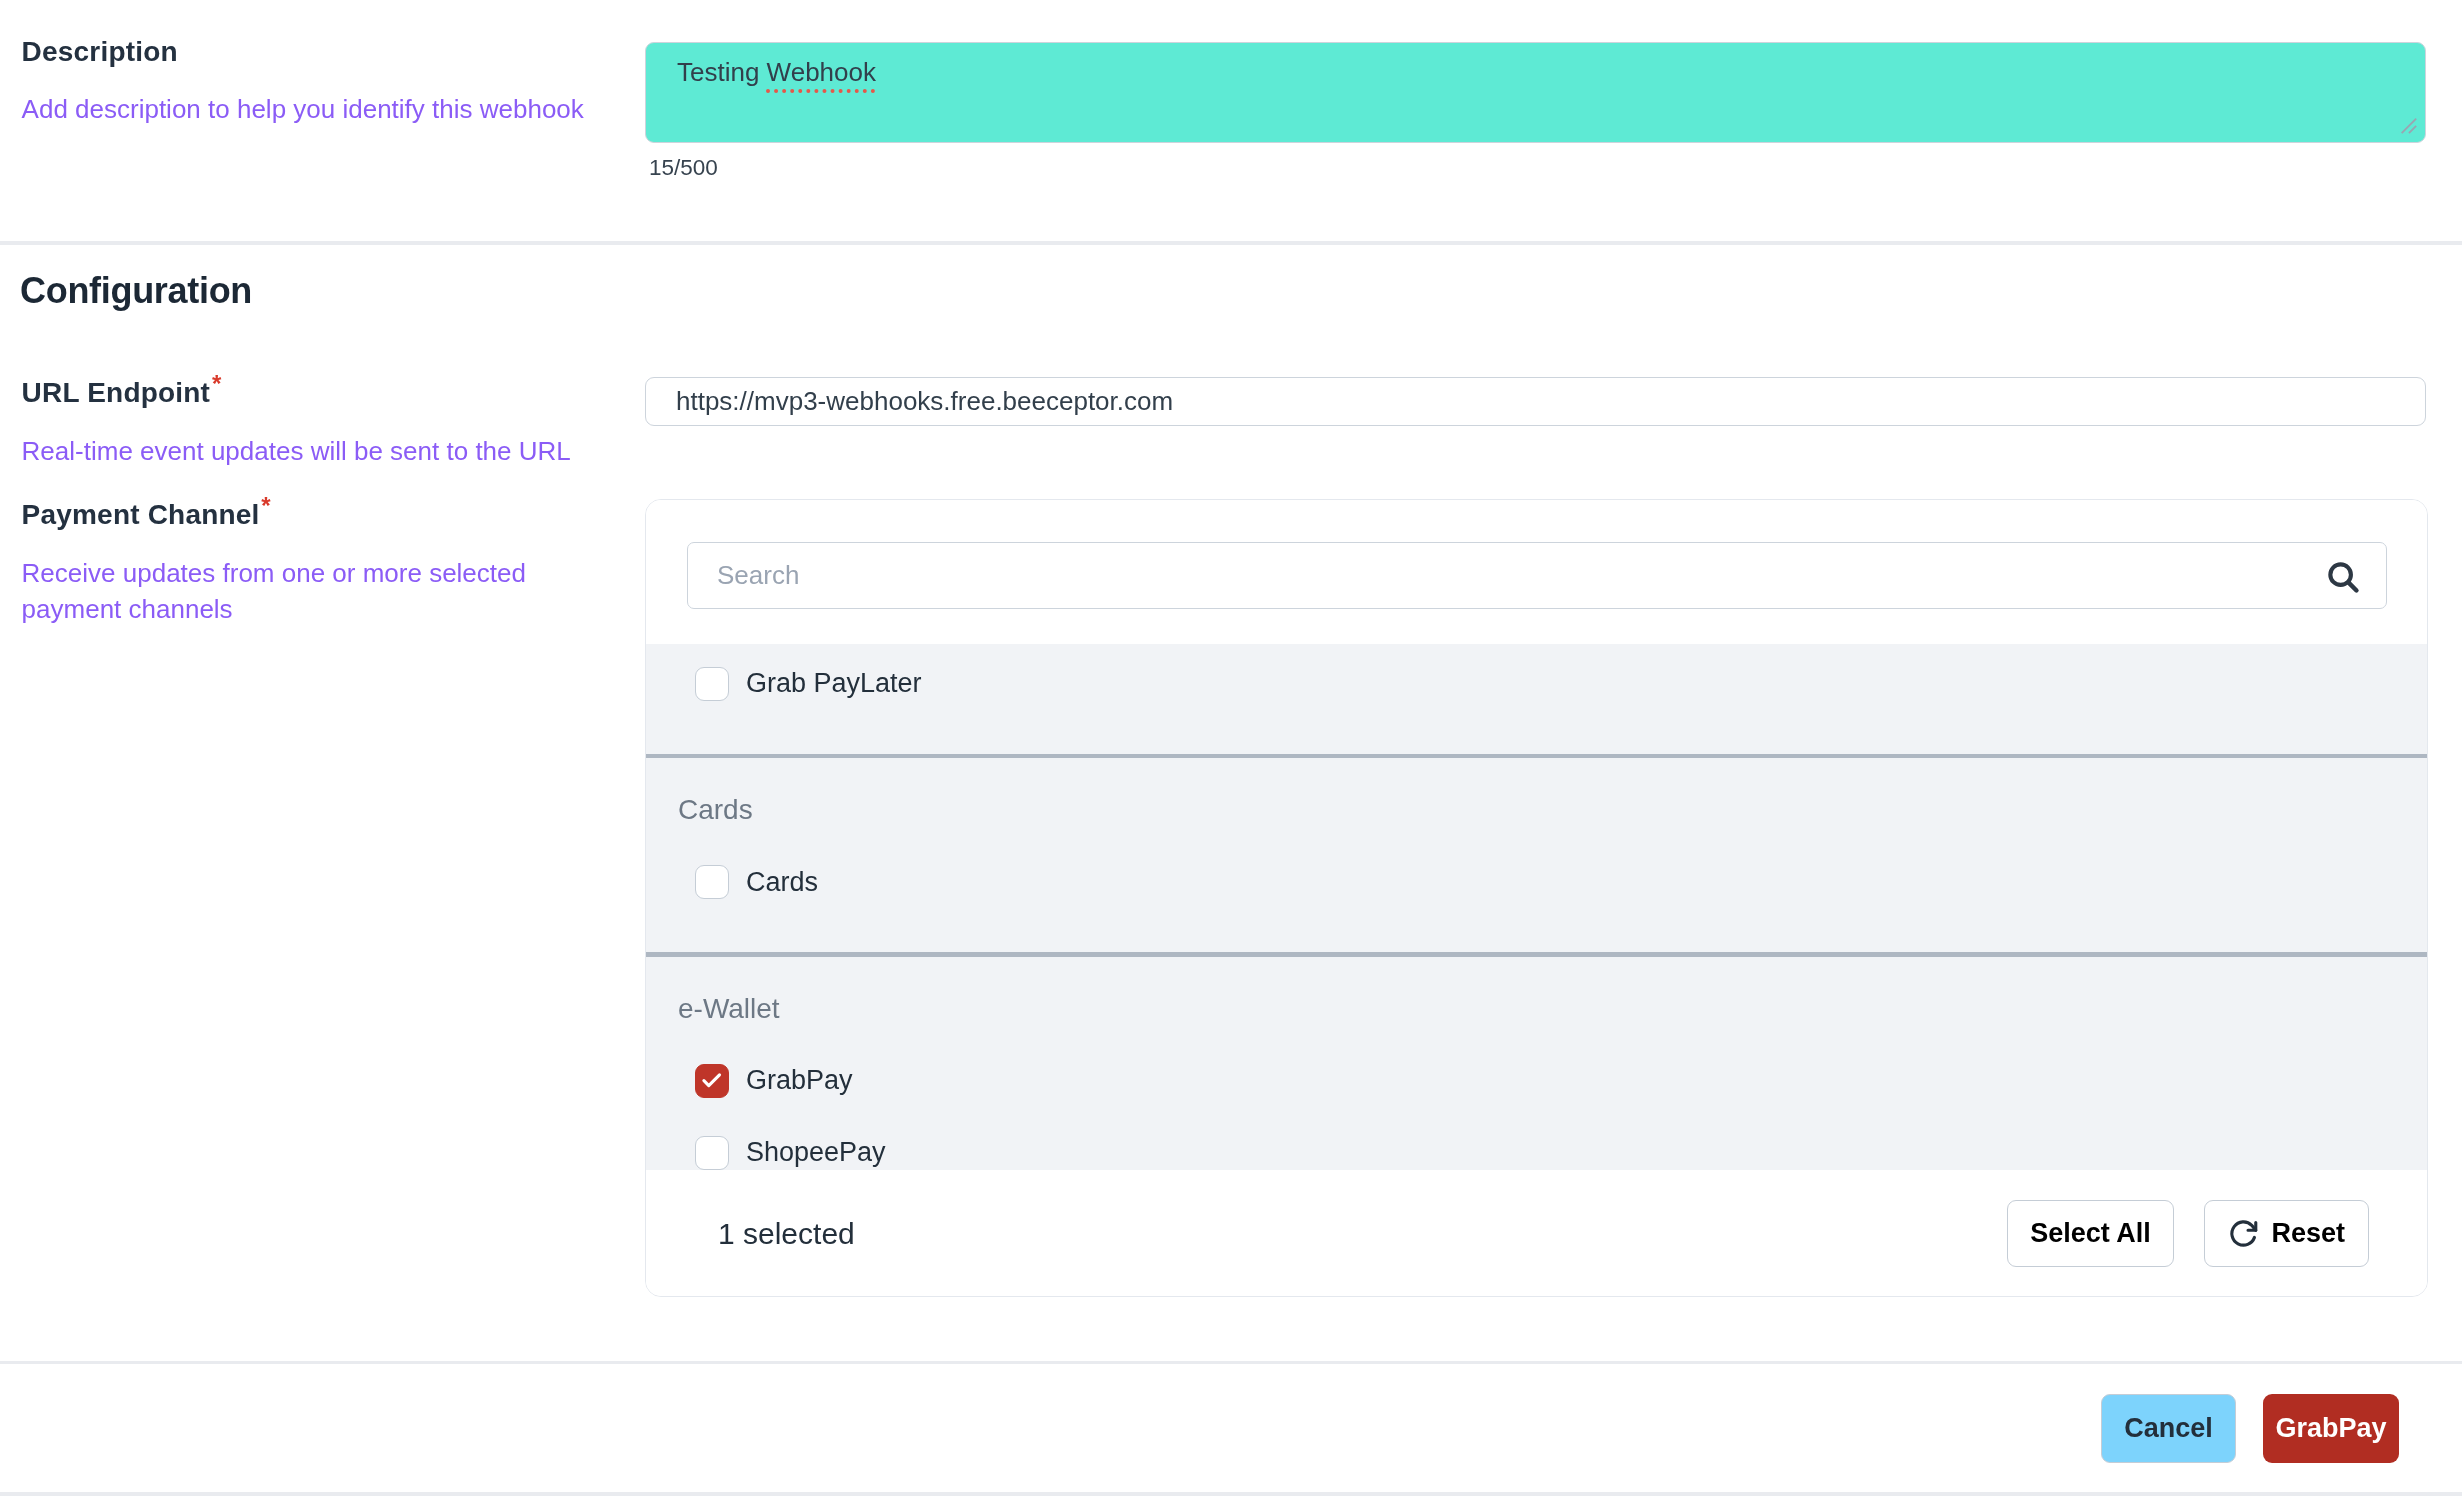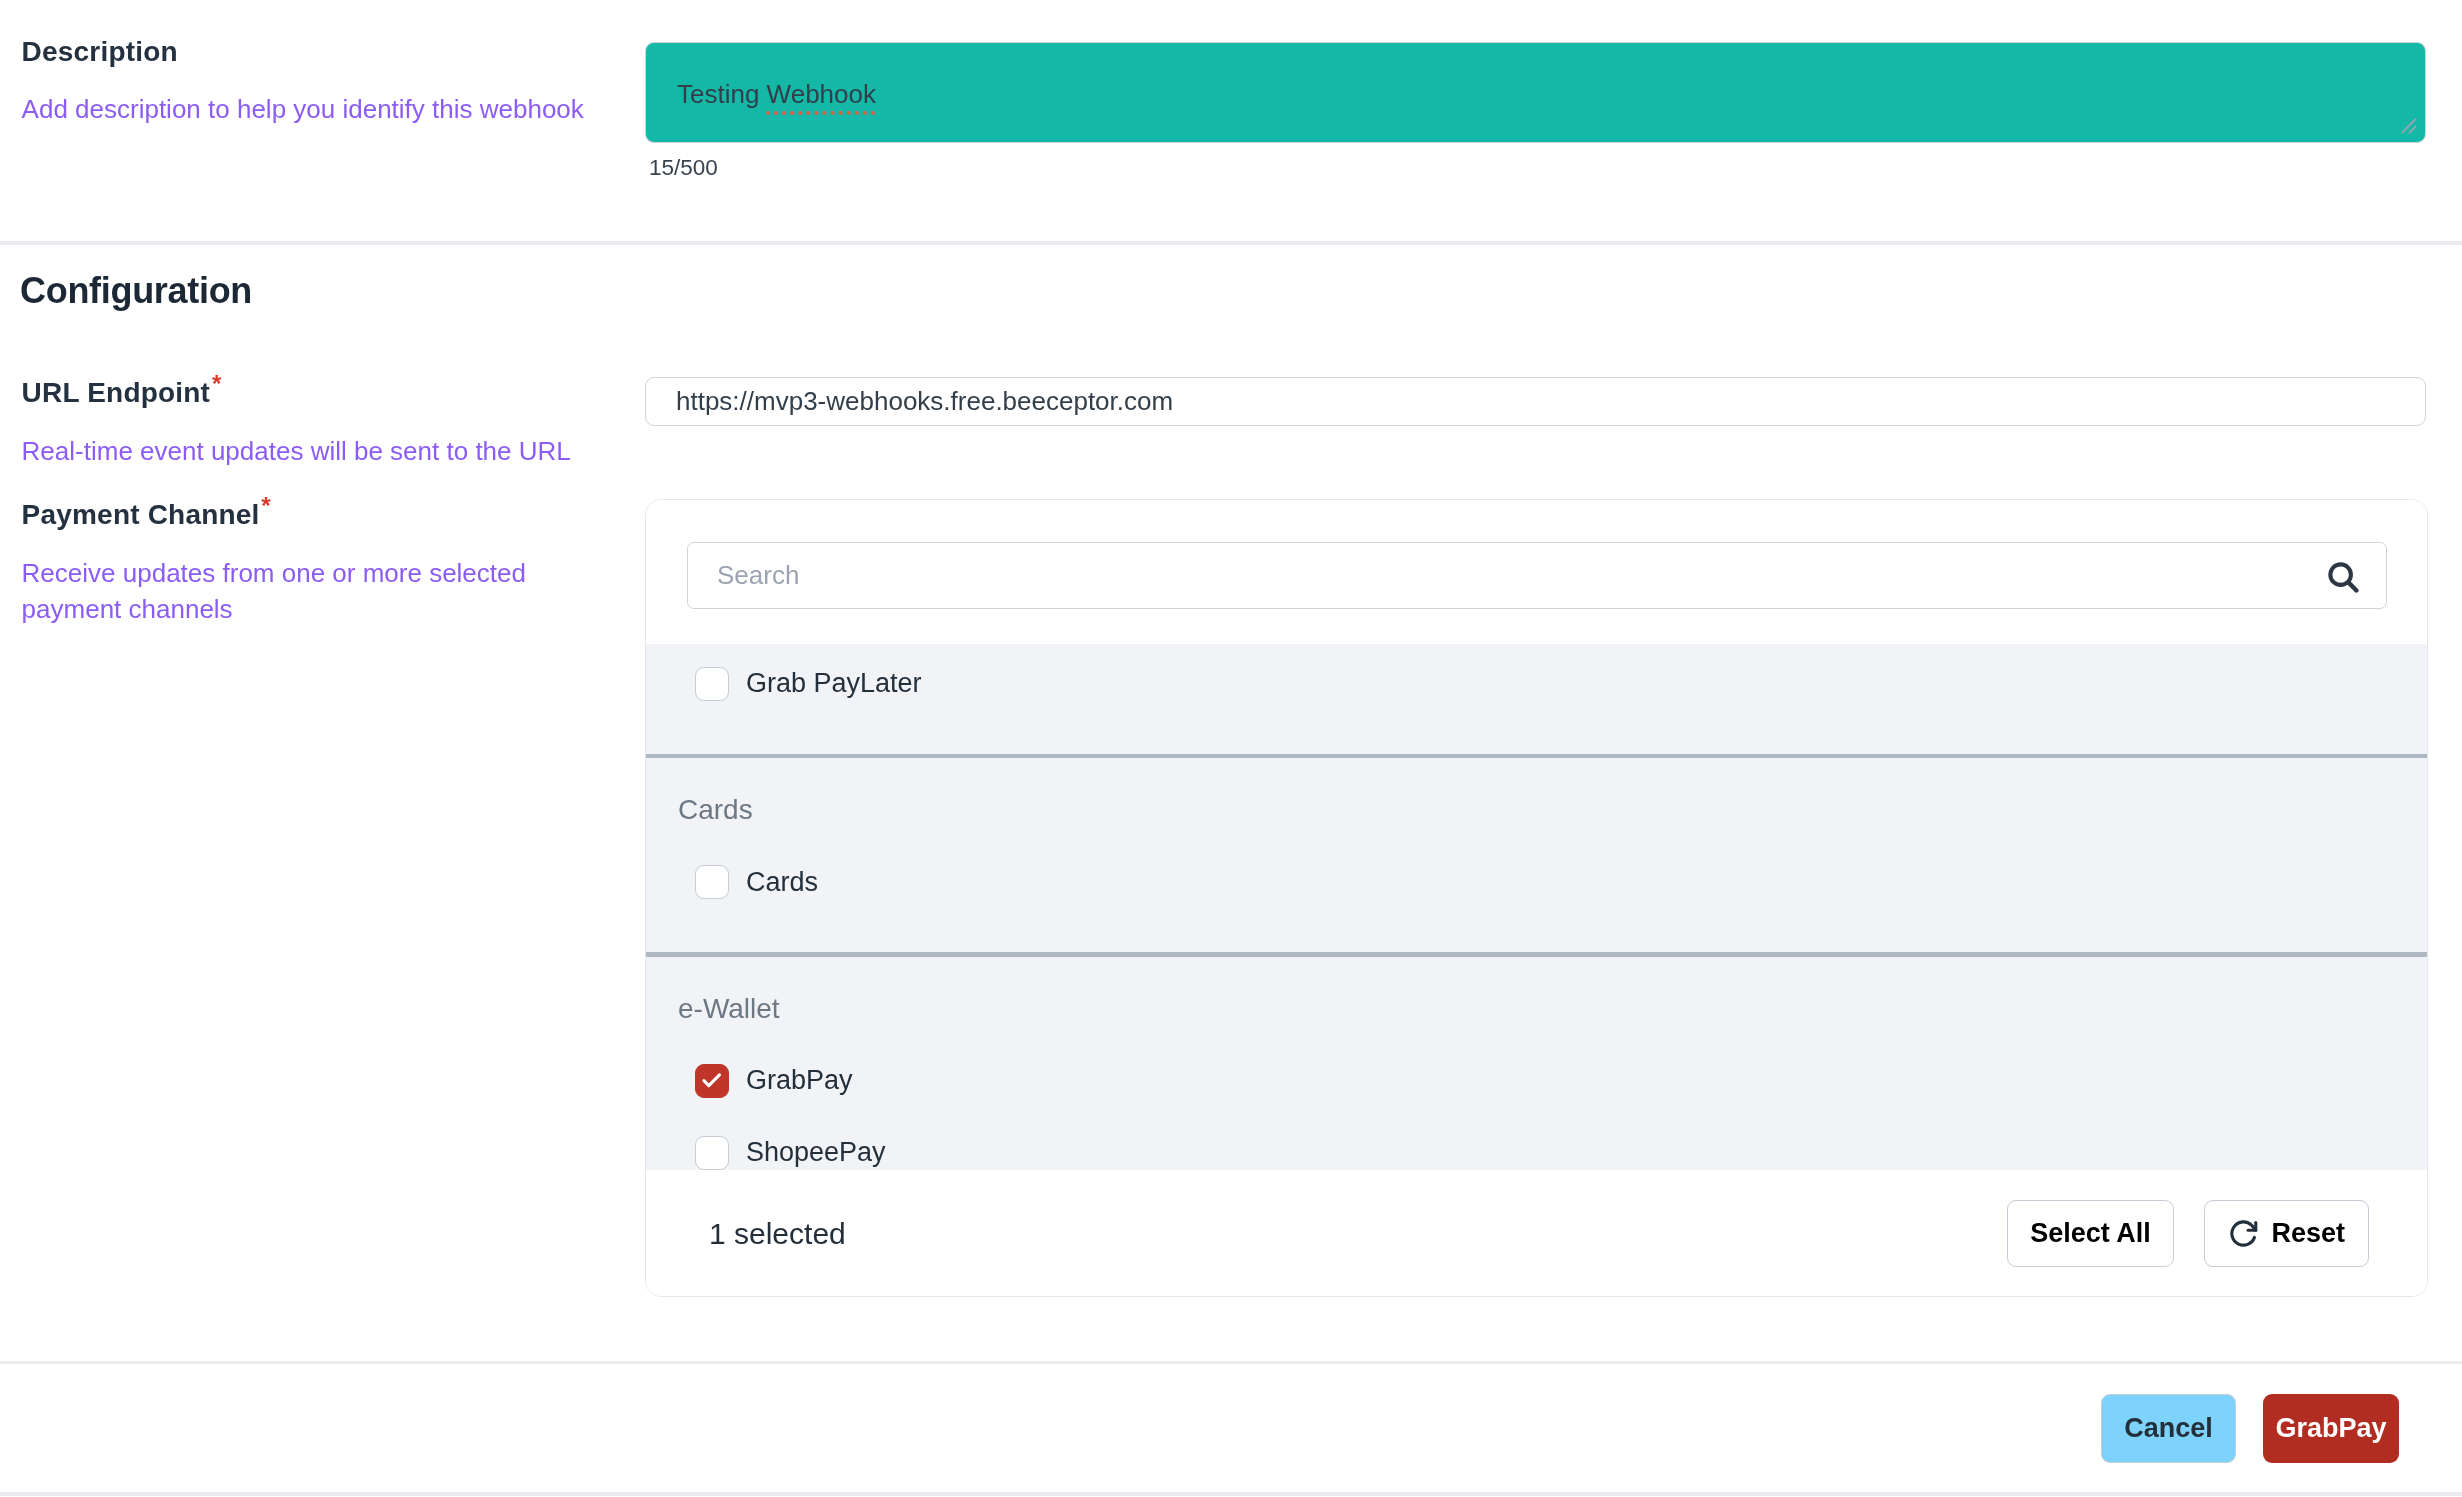--- a/index.html
+++ b/index.html
@@ -10,21 +10,21 @@
   
   .label-block { position:absolute; left:21.6px; }
   .field-label { font-size:28px; font-weight:600; color:#243140; letter-spacing:0.2px; }
   .req { color:#d93a2b; font-size:24px; vertical-align:super; margin-left:1.8px; }
   .field-help { font-size:26px; color:#8b5cf6; margin-top:23.4px; line-height:36px; max-width:577px; }
   .field-help.narrow { max-width:568px; }
 
   
   #desc-block { top:36px; }
   .textarea-box { position:absolute; left:645px; top:42px; width:1781px; height:101px;
-    border:1.8px solid #cdd4dc; border-radius:9px; background:#14b8a6; padding:34px 31px;
+    border:1.8px solid #cdd4dc; border-radius:9px; background:#5eead4; padding:12px 31px;
     font-size:26px; color:#323f4b; line-height:34px; cursor:text; }
   .misspelled { text-decoration:underline dotted #e4594a; text-decoration-thickness:3.6px; text-underline-offset:8px; }
   .resize-handle { position:absolute; right:7.2px; bottom:7.2px; width:20px; height:20px; }
   .char-counter { position:absolute; left:649px; top:155px; font-size:22.5px; color:#37434f; }
 
   .section-divider { position:absolute; left:0; width:100%; height:3.6px; background:#e9ebef; }
   #divider-1 { top:241px; }
 
   #config-heading { position:absolute; left:20px; top:270px; font-size:36px; font-weight:700; color:#1c2835; letter-spacing:-0.3px; }
 
@@ -51,21 +51,21 @@
   .channel-row { height:72px; display:flex; align-items:center; padding-left:49px; gap:17px; cursor:pointer; }
   .checkbox { width:34px; height:34px; border:1.8px solid #c5cdd6; border-radius:9px; background:#fff;
     display:flex; align-items:center; justify-content:center; flex:0 0 auto; }
   .checkbox svg { display:none; width:23.4px; height:23.4px; }
   .checkbox.checked { background:#bf3529; border-color:#bf3529; }
   .checkbox.checked svg { display:block; }
   .channel-label { font-size:27px; color:#232f3b; }
 
   .pc-footer { position:absolute; left:0; right:0; top:671px; bottom:0; background:#fff;
     display:flex; align-items:center; padding:0 58px; }
-  .selected-count { font-size:30px; color:#232f3b; margin-left:5px; }
+  .selected-count { font-size:30px; color:#232f3b; margin-left:14px; }
   .pc-actions { margin-left:auto; display:flex; gap:30px; }
   .ghost-btn { height:67px; border:1.8px solid #c5cdd6; border-radius:9px; background:#fff;
     display:flex; align-items:center; justify-content:center; gap:12.6px;
     font-size:27px; font-weight:600; color:#000000; cursor:pointer;
     font-family:"Liberation Sans","DejaVu Sans",sans-serif; }
   #select-all-btn { width:167px; }
   #reset-btn { width:165px; }
   .reset-icon { width:31px; height:31px; }
 
   #divider-2 { top:1361px; height:2.7px; }

